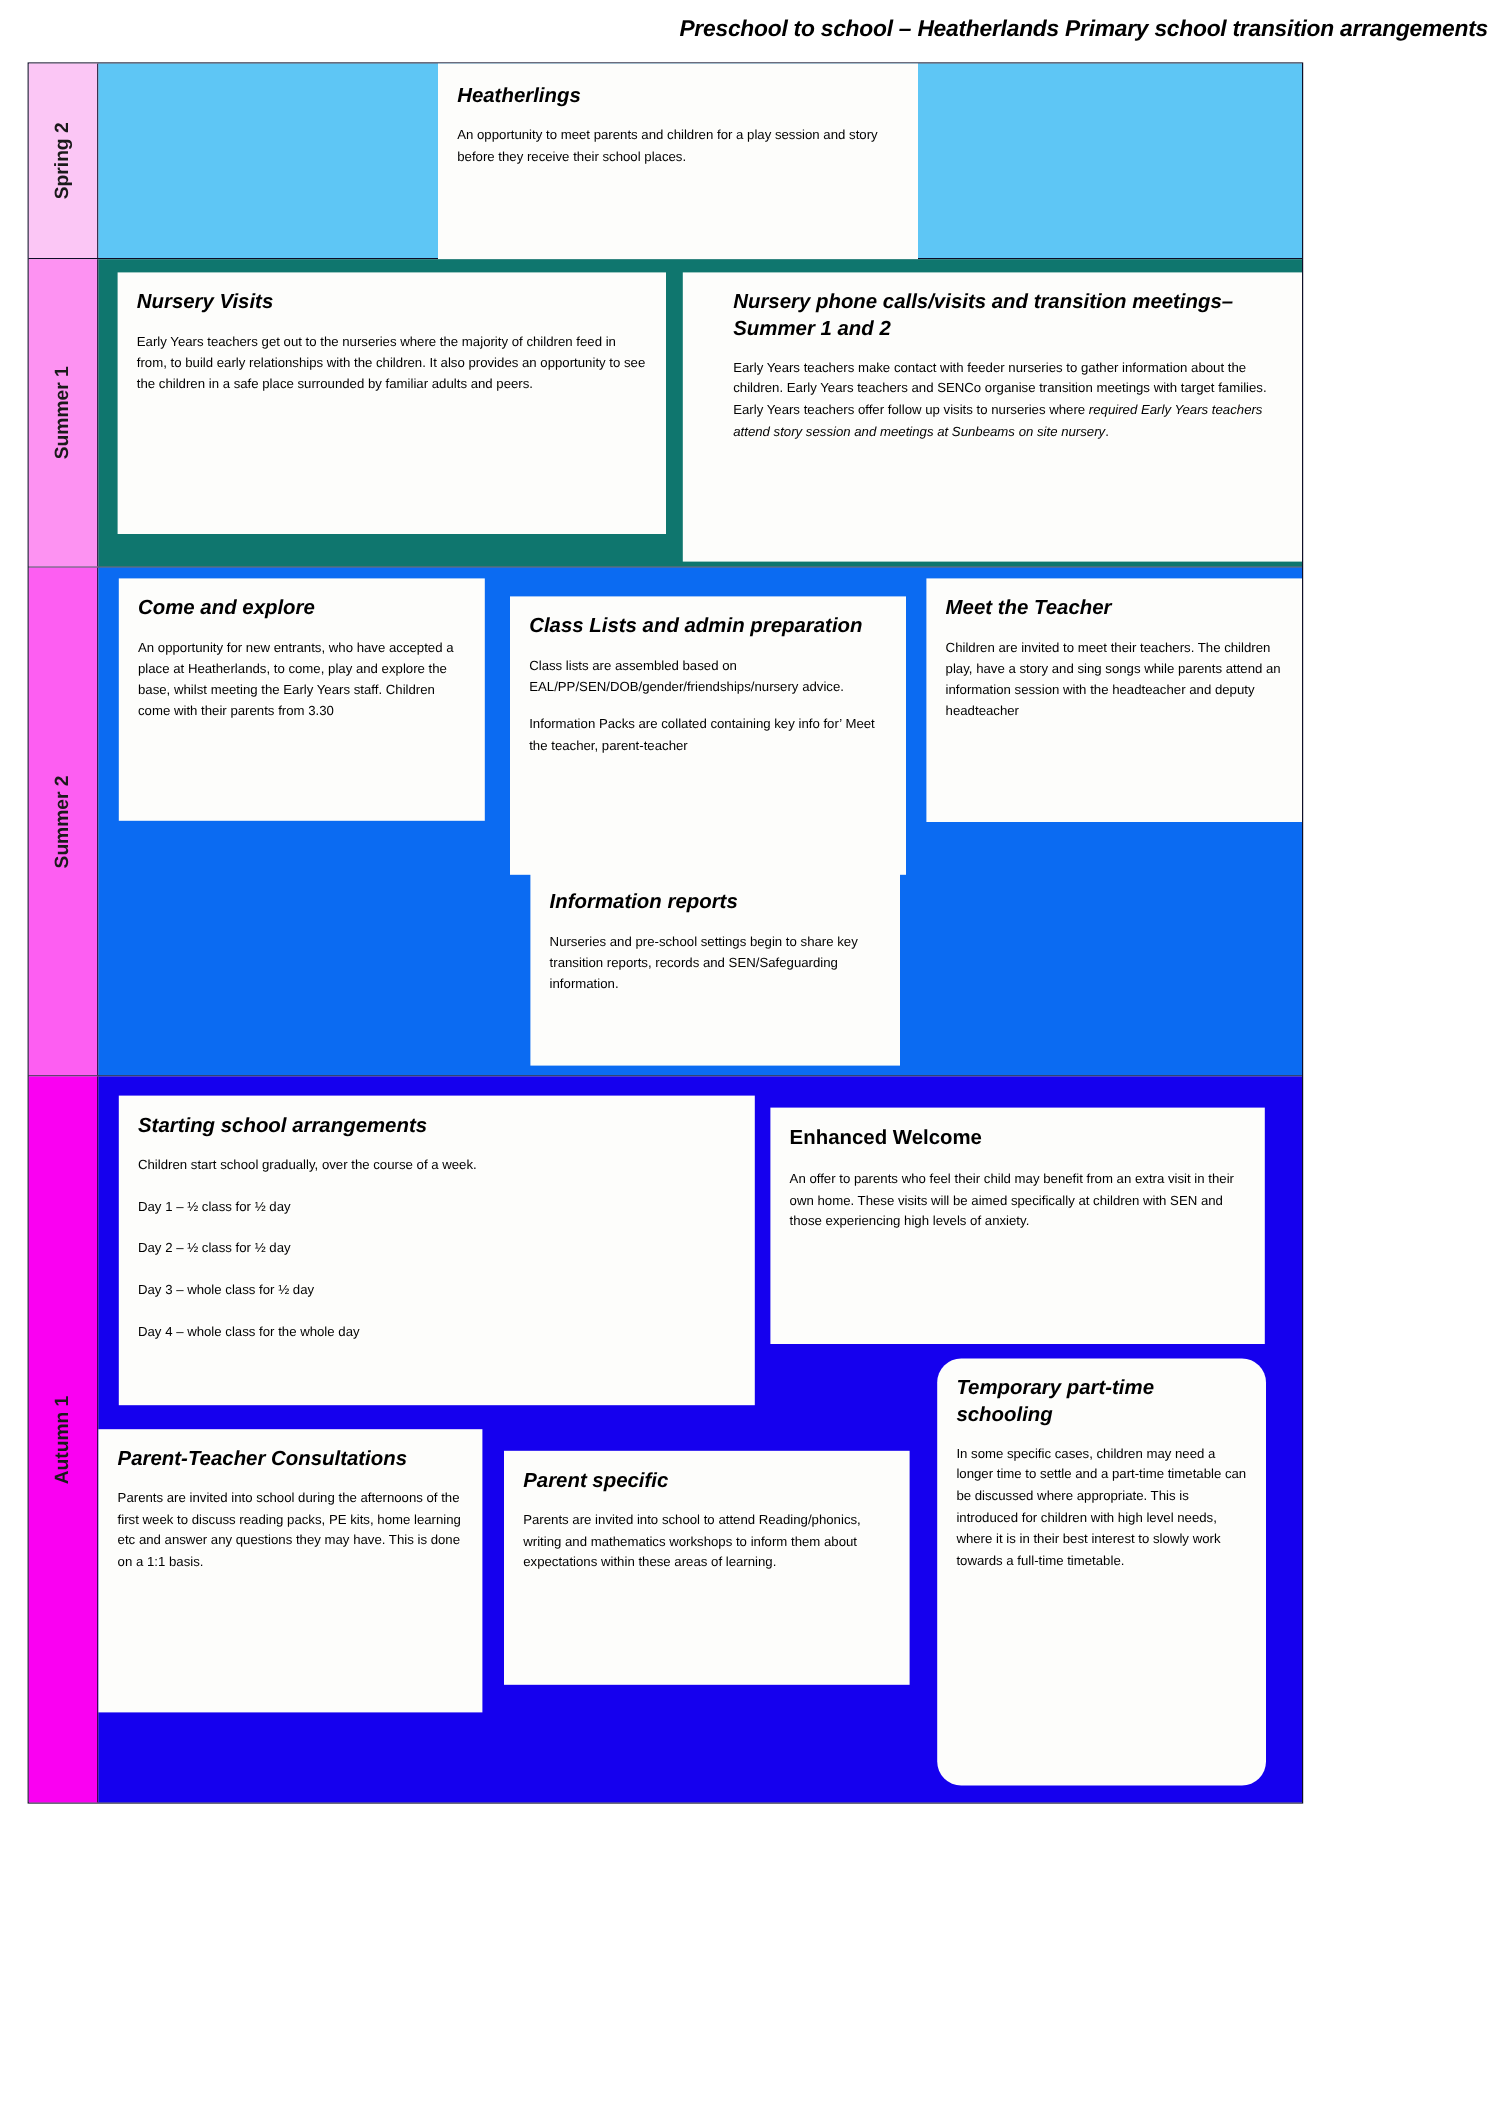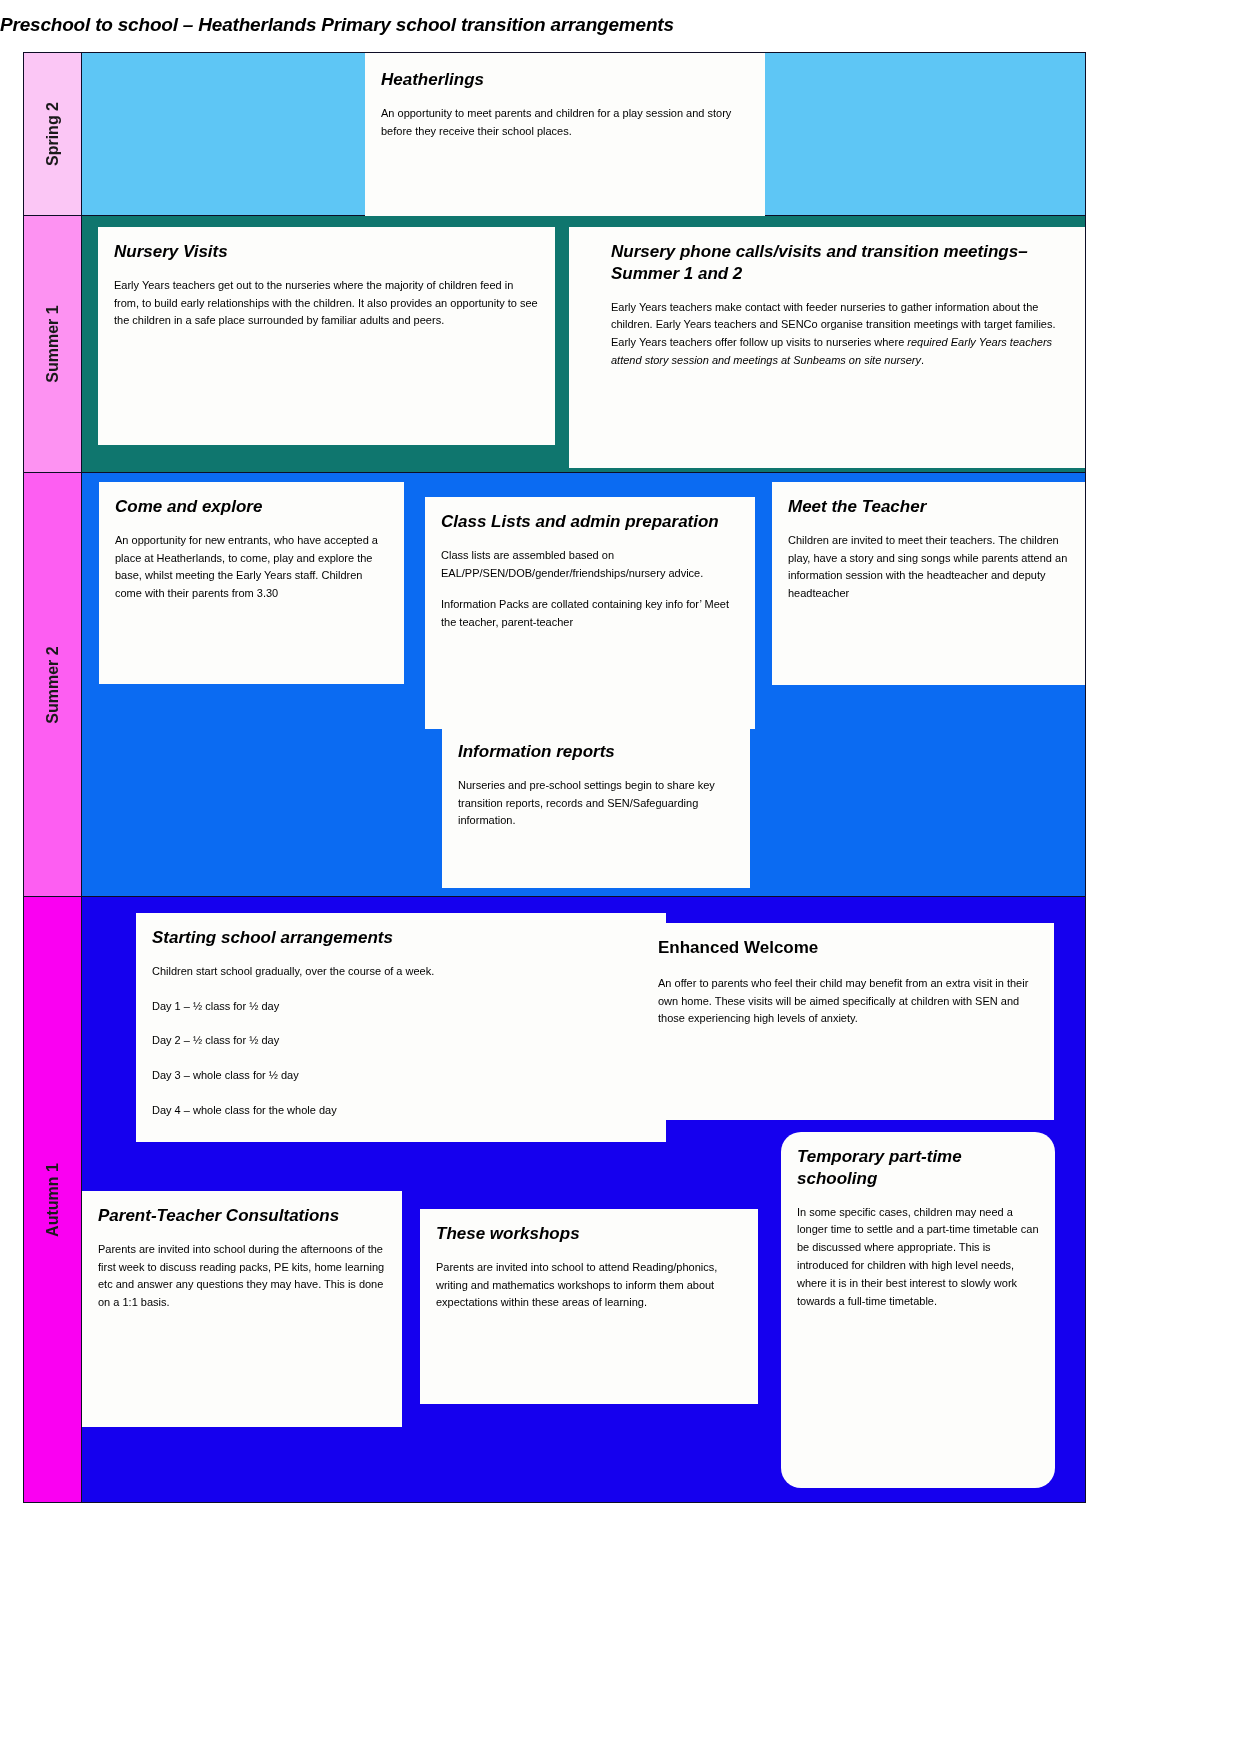--- a/index.html
+++ b/index.html
@@ -21,21 +21,21 @@
     width: 1240px;
     height: 1754px;
     box-sizing: border-box;
   }
 
   .doc-title {
     position: absolute;
     left: 0;
     top: 14px;
     width: 1240px;
-    text-align: left;
+    text-align: right;
     font-size: 19px;
     font-weight: bold;
     font-style: italic;
     letter-spacing: -0.2px;
   }
 
   .table {
     position: absolute;
     left: 23px;
     top: 52px;
@@ -138,21 +138,21 @@
   .c-meet-teacher {
     left: 690px; top: 9px; width: 313px; height: 203px;
   }
   .c-transition-reports {
     left: 360px; top: 254px; width: 308px; height: 161px;
   }
 
   
   .r4 { height: 605px; }
   .c-starting-school {
-    left: 17px; top: 16px; width: 530px; height: 229px; margin-left: 37px;
+    left: 17px; top: 16px; width: 530px; height: 258px;
   }
   .c-starting-school p { margin-bottom: 17px; }
   .c-enhanced-welcome {
     left: 560px; top: 26px; width: 412px; height: 197px;
   }
   .c-enhanced-welcome h4 { margin-bottom: 16px; }
   .c-temp-parttime {
     left: 699px; top: 235px; width: 274px; height: 356px; border-radius: 20px;
   }
   .c-parent-teacher {
@@ -256,21 +256,21 @@
           <h4>Temporary part-time schooling</h4>
           <p>In some specific cases, children may need a longer time to settle and a part-time timetable can be discussed where appropriate. This is introduced for children with high level needs, where it is in their best interest to slowly work towards a full-time timetable.</p>
         </div>
 
         <div class="card c-parent-teacher">
           <h4>Parent-Teacher Consultations</h4>
           <p>Parents are invited into school during the afternoons of the first week to discuss reading packs, PE kits, home learning etc and answer any questions they may have. This is done on a 1:1 basis.</p>
         </div>
 
         <div class="card c-parent-workshops">
-          <h4>These workshops</h4>
+          <h4>Parent specific</h4>
           <p>Parents are invited into school to attend Reading/phonics, writing and mathematics workshops to inform them about expectations within these areas of learning.</p>
         </div>
 
       </div>
     </div>
 
   </div>
 </div>
 
 </body></html>

